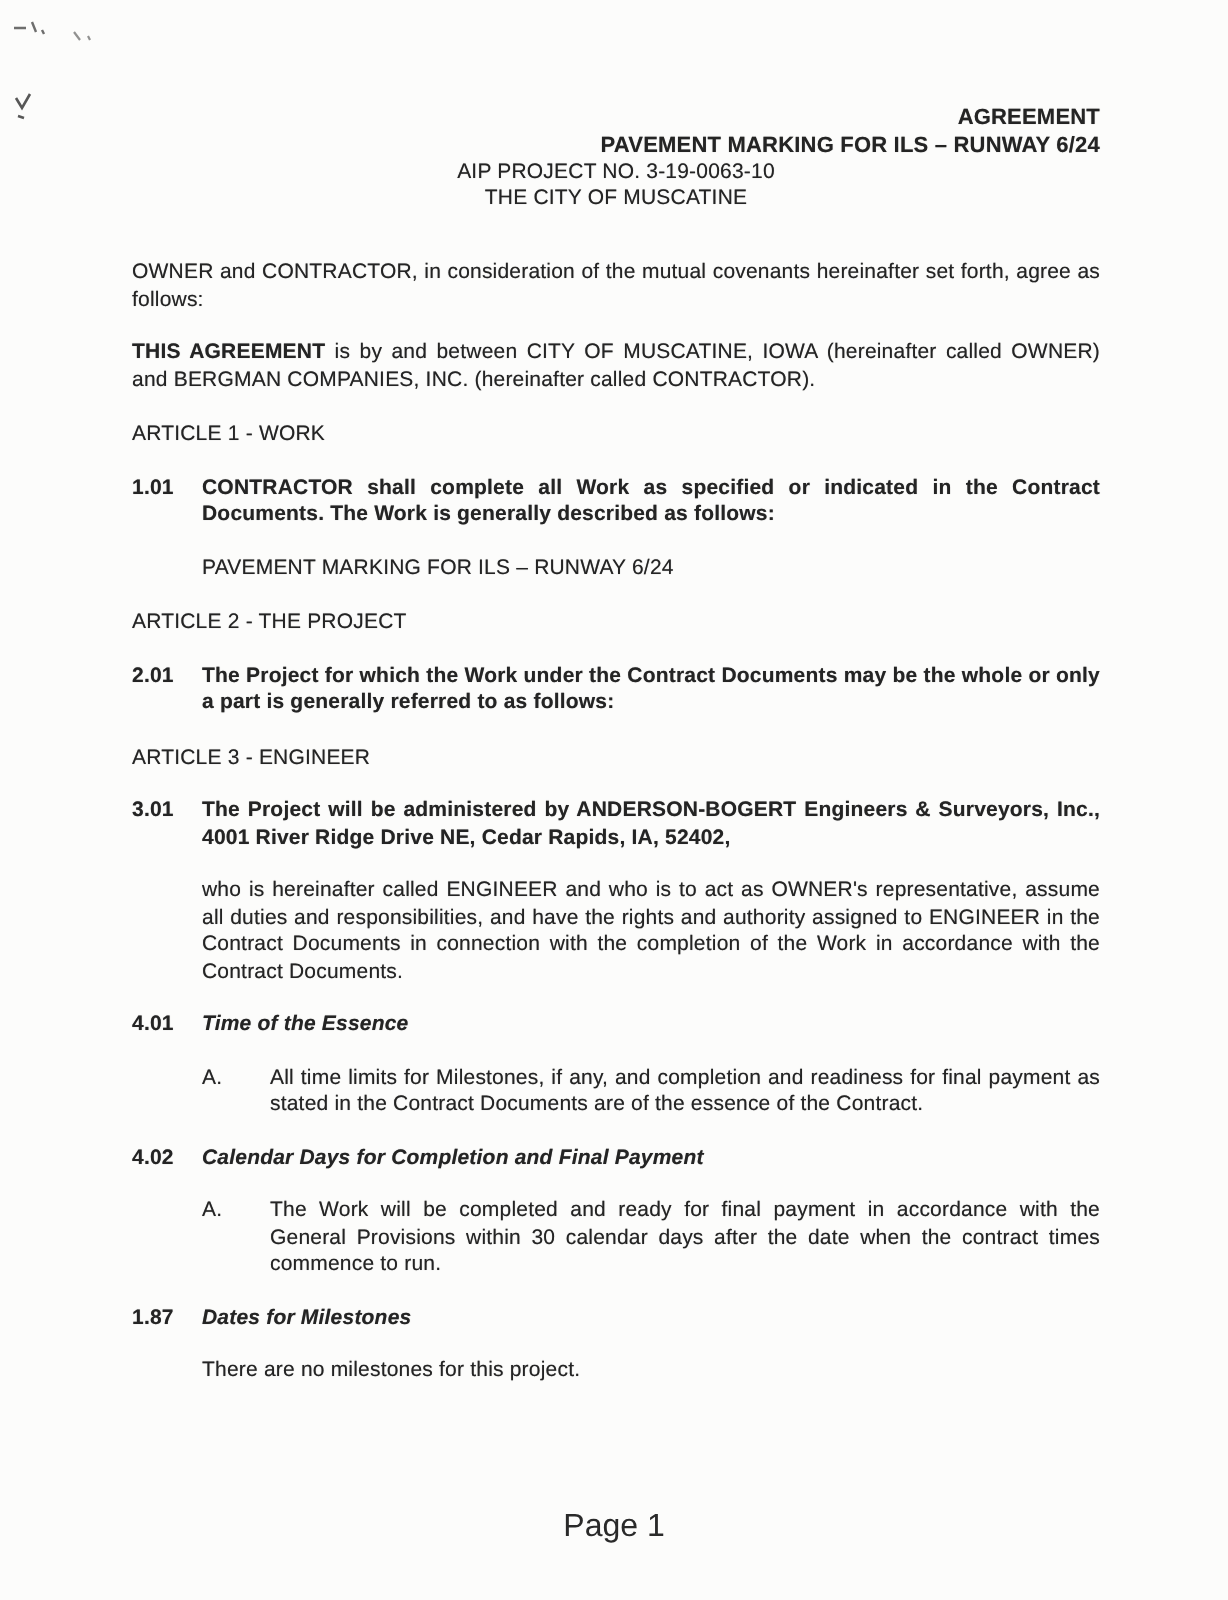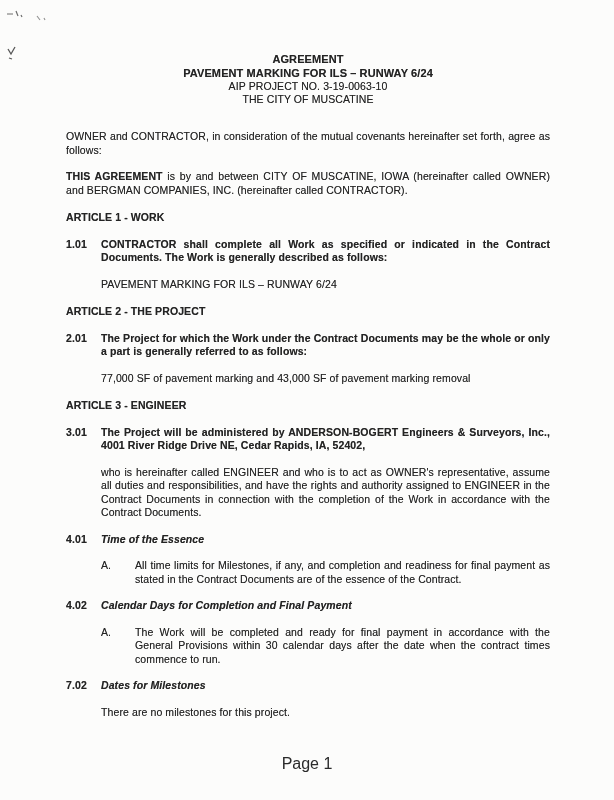--- a/index.html
+++ b/index.html
@@ -16,24 +16,24 @@
   .doc {
     position: absolute;
     left: 66px; top: 52px;
     width: 484px;
     font-size: 10.5px;
     line-height: 13.5px;
     letter-spacing: 0.1px;
     text-shadow: 0 0 0.4px rgba(0,0,0,0.45);
   }
   .title-block { text-align: center; margin-bottom: 24px; }
-  .title-bold { font-weight: bold; font-size: 11px; line-height: 14px; }
+  .title-bold { font-weight: bold; font-size: 11px; line-height: 14px; text-align: right; }
   .title-reg  { font-size: 10.5px; line-height: 13px; }
   .para { margin: 0 0 13px 0; text-align: justify; }
-  .article-heading { font-weight: bold; margin: 14px 0 13px 0; }
+  .article-heading { font-weight: normal; margin: 14px 0 13px 0; }
   .clause { display: flex; margin: 0 0 13px 0; font-weight: bold; }
   .clause .num { flex: 0 0 35px; }
   .clause .ctext { flex: 1; text-align: justify; }
   .clause .ctitle { flex: 1; font-style: italic; }
   .indent { margin-left: 35px; }
   .sub { display: flex; margin: 0 0 13px 35px; }
   .sub .letter { flex: 0 0 34px; }
   .sub .stext { flex: 1; text-align: justify; }
   .footer {
     position: absolute;
@@ -73,21 +73,20 @@
       <span class="num">1.01</span>
       <span class="ctext">CONTRACTOR shall complete all Work as specified or indicated in the Contract Documents.  The Work is generally described as follows:</span>
     </div>
     <p class="para indent">PAVEMENT MARKING FOR ILS – RUNWAY 6/24</p>
 
     <div class="article-heading">ARTICLE 2 - THE PROJECT</div>
     <div class="clause">
       <span class="num">2.01</span>
       <span class="ctext">The Project for which the Work under the Contract Documents may be the whole or only a part is generally referred to as follows:</span>
     </div>
-    <p class="para indent">77,000 SF of pavement marking and 43,000 SF of pavement marking removal</p>
 
     <div class="article-heading">ARTICLE 3 - ENGINEER</div>
     <div class="clause">
       <span class="num">3.01</span>
       <span class="ctext">The Project will be administered by ANDERSON-BOGERT Engineers &amp; Surveyors, Inc., 4001 River Ridge Drive NE, Cedar Rapids, IA, 52402,</span>
     </div>
     <p class="para indent">who is hereinafter called ENGINEER and who is to act as OWNER's representative, assume all duties and responsibilities, and have the rights and authority assigned to ENGINEER in the Contract Documents in connection with the completion of the Work in accordance with the Contract Documents.</p>
 
 
     <div class="clause">
@@ -102,21 +101,21 @@
     <div class="clause">
       <span class="num">4.02</span>
       <span class="ctitle">Calendar Days for Completion and Final Payment</span>
     </div>
     <div class="sub">
       <span class="letter">A.</span>
       <span class="stext">The Work will be completed and ready for final payment in accordance with the General Provisions within 30 calendar days after the date when the contract times commence to run.</span>
     </div>
 
     <div class="clause">
-      <span class="num">7.02</span>
+      <span class="num">1.87</span>
       <span class="ctitle">Dates for Milestones</span>
     </div>
     <p class="para indent">There are no milestones for this project.</p>
 
   </div>
 
   <div class="footer">Page 1</div>
 
 </div>
 

